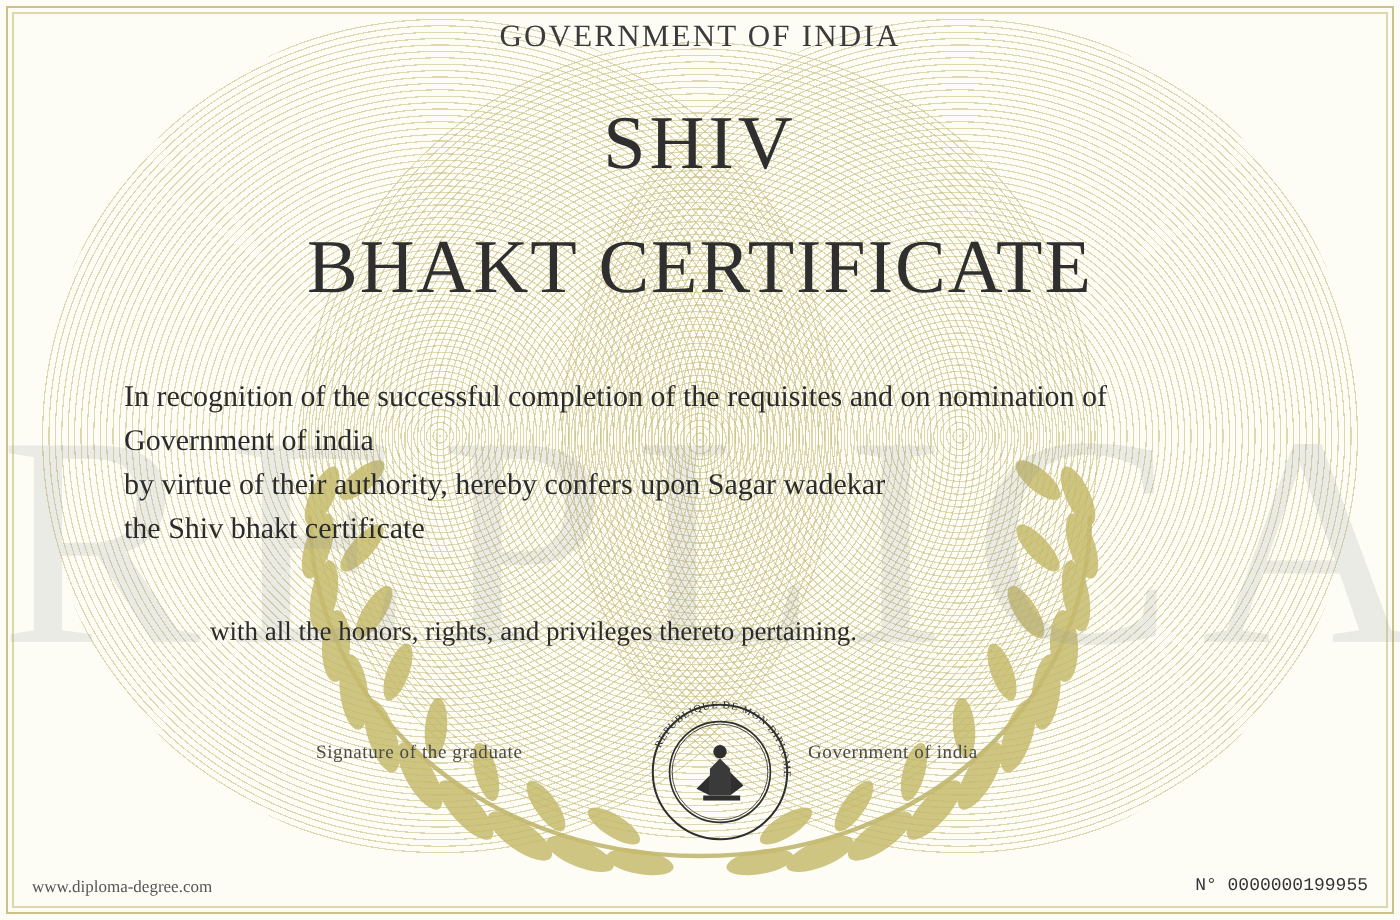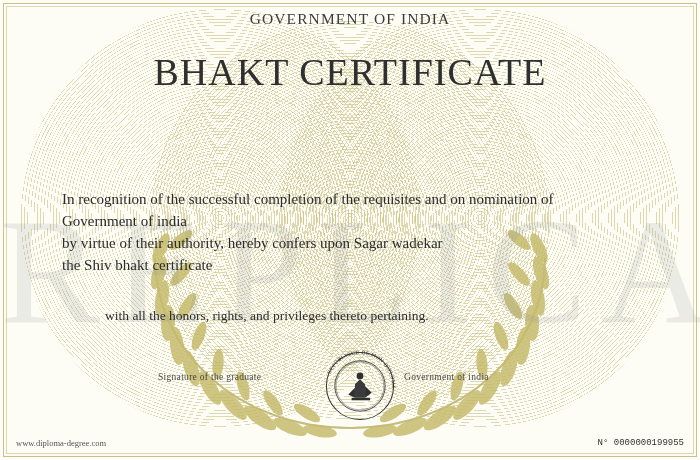--- a/index.html
+++ b/index.html
@@ -116,21 +116,21 @@
     color: #2f2f2f;
   }
   .title-line1 {
     font-size: 38px;
     letter-spacing: 2px;
     font-family: "Liberation Serif", serif;
   }
   .title-line2 {
     font-size: 38px;
     letter-spacing: 1px;
-    margin-top: 6px;
+    margin-top: 18px;
     font-family: "Liberation Serif", serif;
   }
   .body-text {
     position: absolute;
     left: 62px;
     top: 188px;
     width: 560px;
     font-size: 15px;
     line-height: 22px;
     color: #2b2b2b;
@@ -250,20 +250,21 @@
     </g>
   </svg>
 
   <div class="watermark">REPLICA</div>
 
   <div class="content">
 
     <div class="gov-header">GOVERNMENT OF INDIA</div>
 
     <div class="title-block">
+      <div class="title-line1">SHIV</div>
       <div class="title-line2">BHAKT CERTIFICATE</div>
     </div>
 
     <div class="body-text">
       <div class="line">In recognition of the successful completion of the requisites and on nomination of</div>
       <div class="line">Government of india</div>
       <div class="line">by virtue of their authority, hereby confers upon Sagar wadekar</div>
       <div class="line">the Shiv bhakt certificate</div>
     </div>
 

